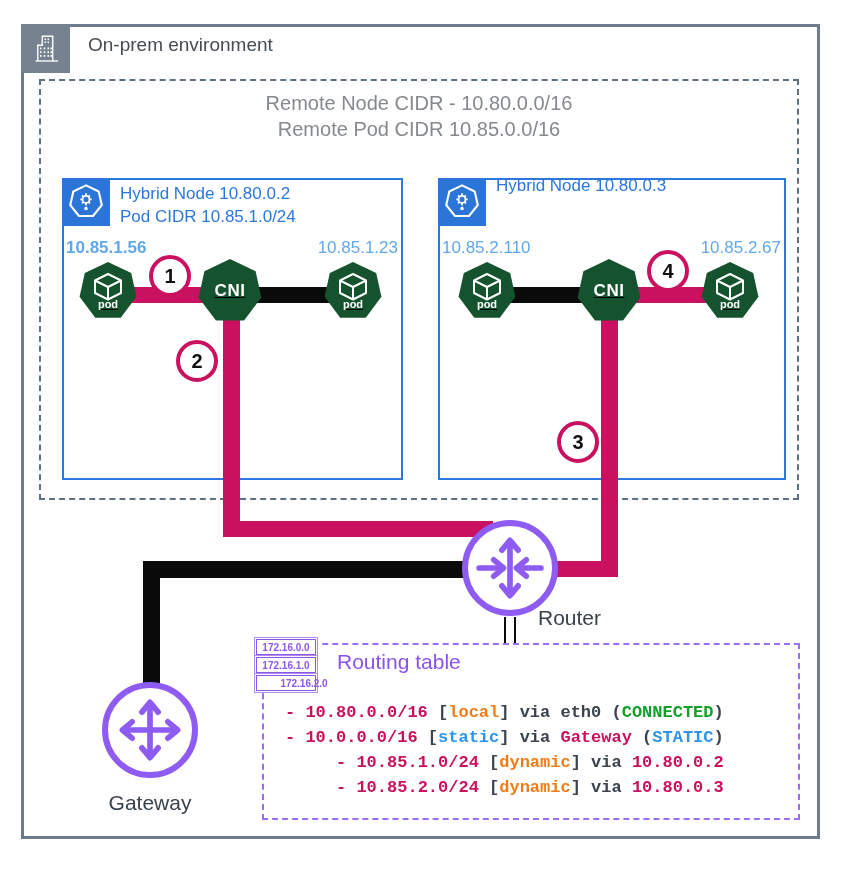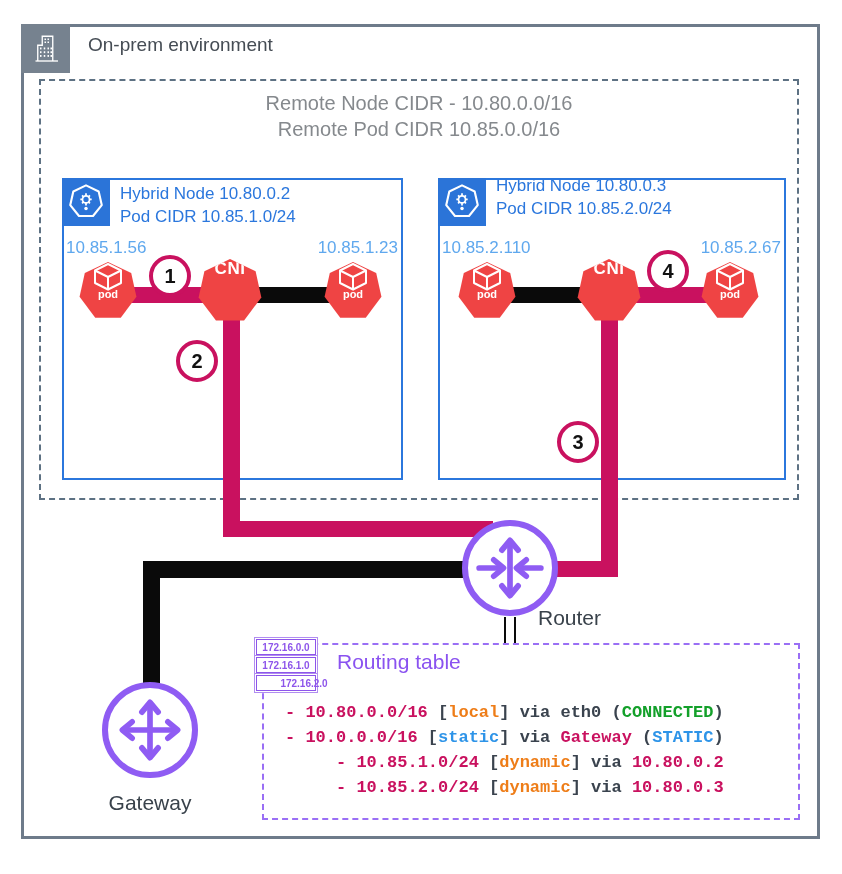--- a/index.html
+++ b/index.html
@@ -22,22 +22,22 @@
 
   
   .node-box{border:2px solid #2b77dd;background:transparent;z-index:1;}
   .node-hdr-sq{width:48px;height:48px;background:#2b74d8;z-index:2;
     display:flex;align-items:center;justify-content:center;}
   .node-title{font-size:17px;line-height:23px;color:#2b77dd;white-space:nowrap;z-index:2;}
   .pod-ip{font-size:17px;color:#5fa8ee;white-space:nowrap;z-index:2;}
 
   
   .hept{clip-path:polygon(50% 0%,90% 19%,99% 60%,72% 96%,28% 96%,1% 60%,10% 19%);
-    background:#ef4444;display:flex;align-items:center;justify-content:flex-start;
-    flex-direction:column;z-index:5;}
+    background:#14532d;display:flex;align-items:center;justify-content:center;
+    flex-direction:column;z-index:5;text-decoration:underline;}
   .hept-pod{width:58px;height:58px;}
   .hept-cni{width:64px;height:64px;}
   .cni-label{color:#fff;font-weight:bold;font-size:17px;letter-spacing:0.5px;}
   .pod-word{color:#fff;font-weight:bold;font-size:11px;margin-top:-4px;}
 
   
   .link{z-index:4;}
   .link.pink{background:#c9115f;}
   .link.black{background:#0a0a0a;}
 
@@ -134,21 +134,21 @@
         <line x1="28.5" y1="16.5" x2="26.5" y2="18.5"></line>
           <line x1="21.5" y1="23.5" x2="19.5" y2="25.5"></line>
       </g>
       <circle cx="24" cy="31.5" r="2" fill="#ffffff"></circle>
     </svg>
   </div>
   <div class="abs node-title" style="left:120px;top:182px;">
     <div>Hybrid Node 10.80.0.2</div>
     <div>Pod CIDR 10.85.1.0/24</div>
   </div>
-  <div class="abs pod-ip" style="left:66px;top:238px;">10.85.1.56</div>
+  <div class="abs pod-ip" style="left:66px;top:238px;font-weight:bold;">10.85.1.56</div>
   <div class="abs pod-ip" style="right:444px;top:238px;margin-left:28px;">10.85.1.23</div>
 
   <div class="abs hept hept-pod" style="left:79px;top:262px;">
     <svg width="34" height="30" viewBox="0 0 34 30">
       <g fill="none" stroke="#ffffff" stroke-width="2" stroke-linejoin="round">
         <path d="M17 2 L30 8.5 L17 15 L4 8.5 Z"></path>
         <path d="M4 8.5 V21 L17 27.5 V15"></path>
         <path d="M30 8.5 V21 L17 27.5"></path>
       </g>
     </svg>
@@ -181,21 +181,20 @@
         <line x1="19.5" y1="16.5" x2="21.5" y2="18.5"></line>
           <line x1="26.5" y1="23.5" x2="28.5" y2="25.5"></line>
         <line x1="28.5" y1="16.5" x2="26.5" y2="18.5"></line>
           <line x1="21.5" y1="23.5" x2="19.5" y2="25.5"></line>
       </g>
       <circle cx="24" cy="31.5" r="2" fill="#ffffff"></circle>
     </svg>
   </div>
   <div class="abs node-title" style="left:496px;top:174px;">
     <div>Hybrid Node 10.80.0.3</div>
-    <div>Pod CIDR 10.85.2.0/24</div>
   </div>
   <div class="abs pod-ip" style="left:442px;top:238px;">10.85.2.110</div>
   <div class="abs pod-ip" style="right:61px;top:238px;">10.85.2.67</div>
 
   <div class="abs hept hept-pod" style="left:458px;top:262px;">
     <svg width="34" height="30" viewBox="0 0 34 30">
       <g fill="none" stroke="#ffffff" stroke-width="2" stroke-linejoin="round">
         <path d="M17 2 L30 8.5 L17 15 L4 8.5 Z"></path>
         <path d="M4 8.5 V21 L17 27.5 V15"></path>
         <path d="M30 8.5 V21 L17 27.5"></path>

